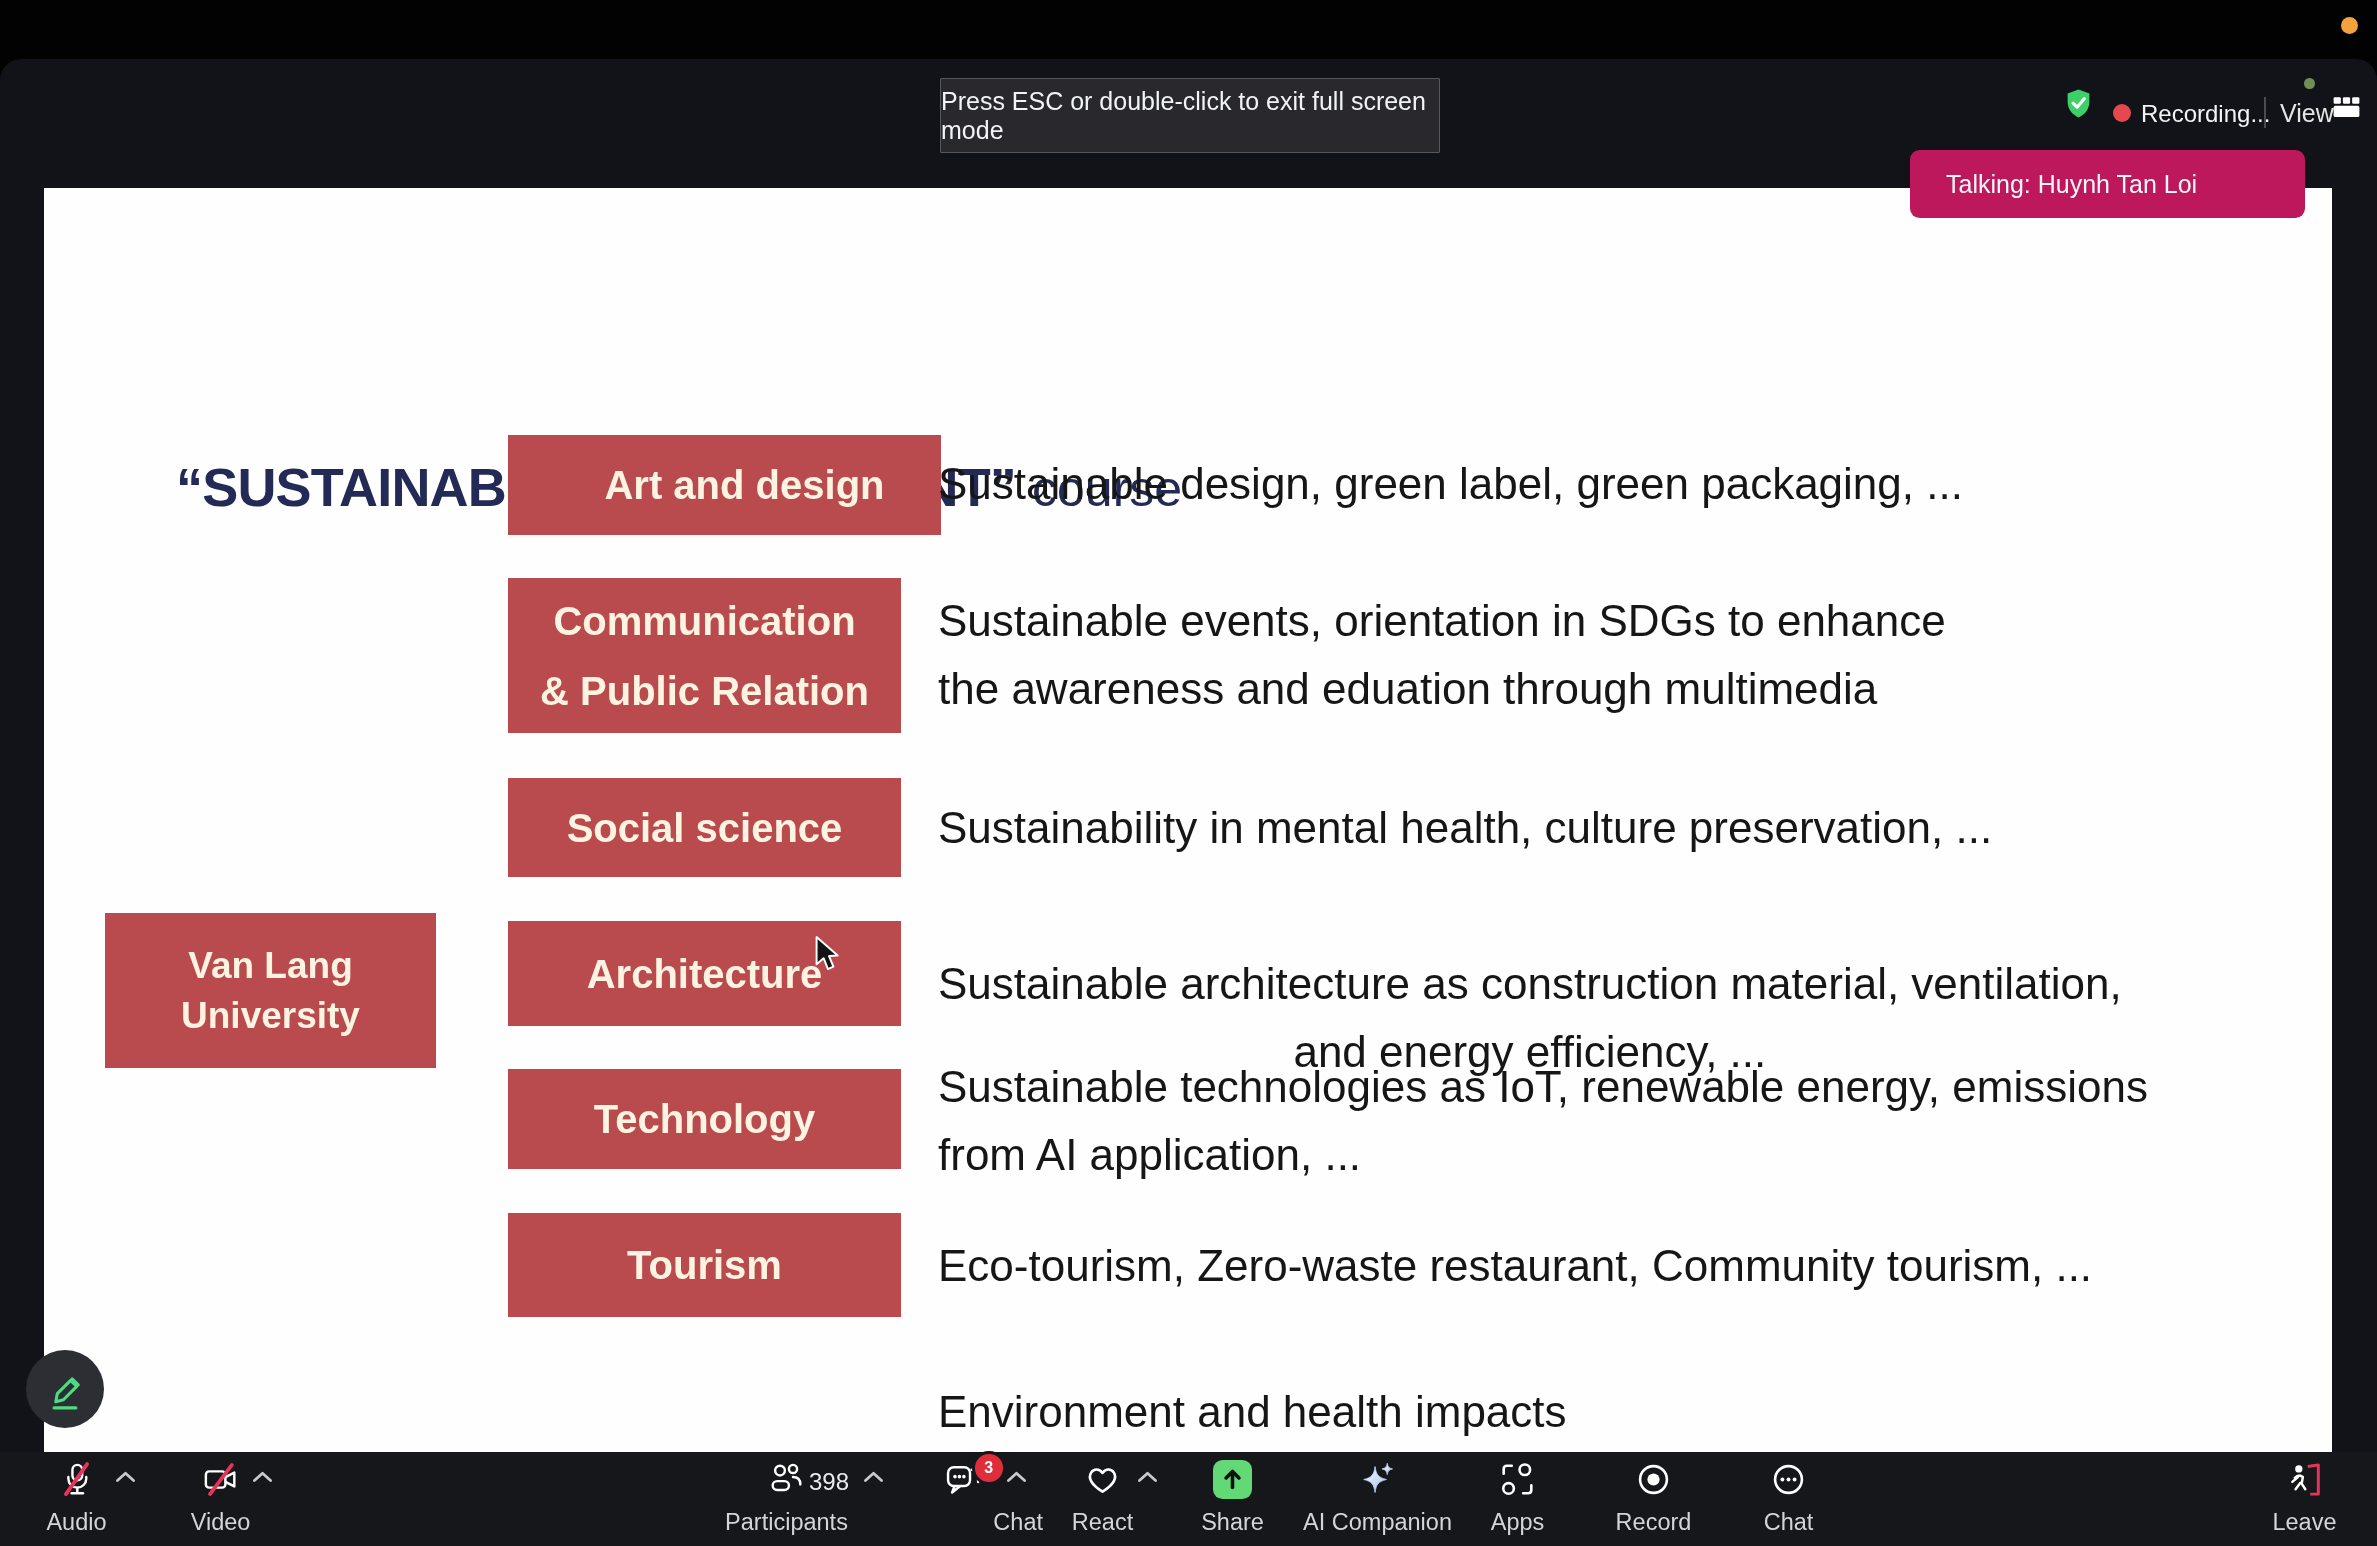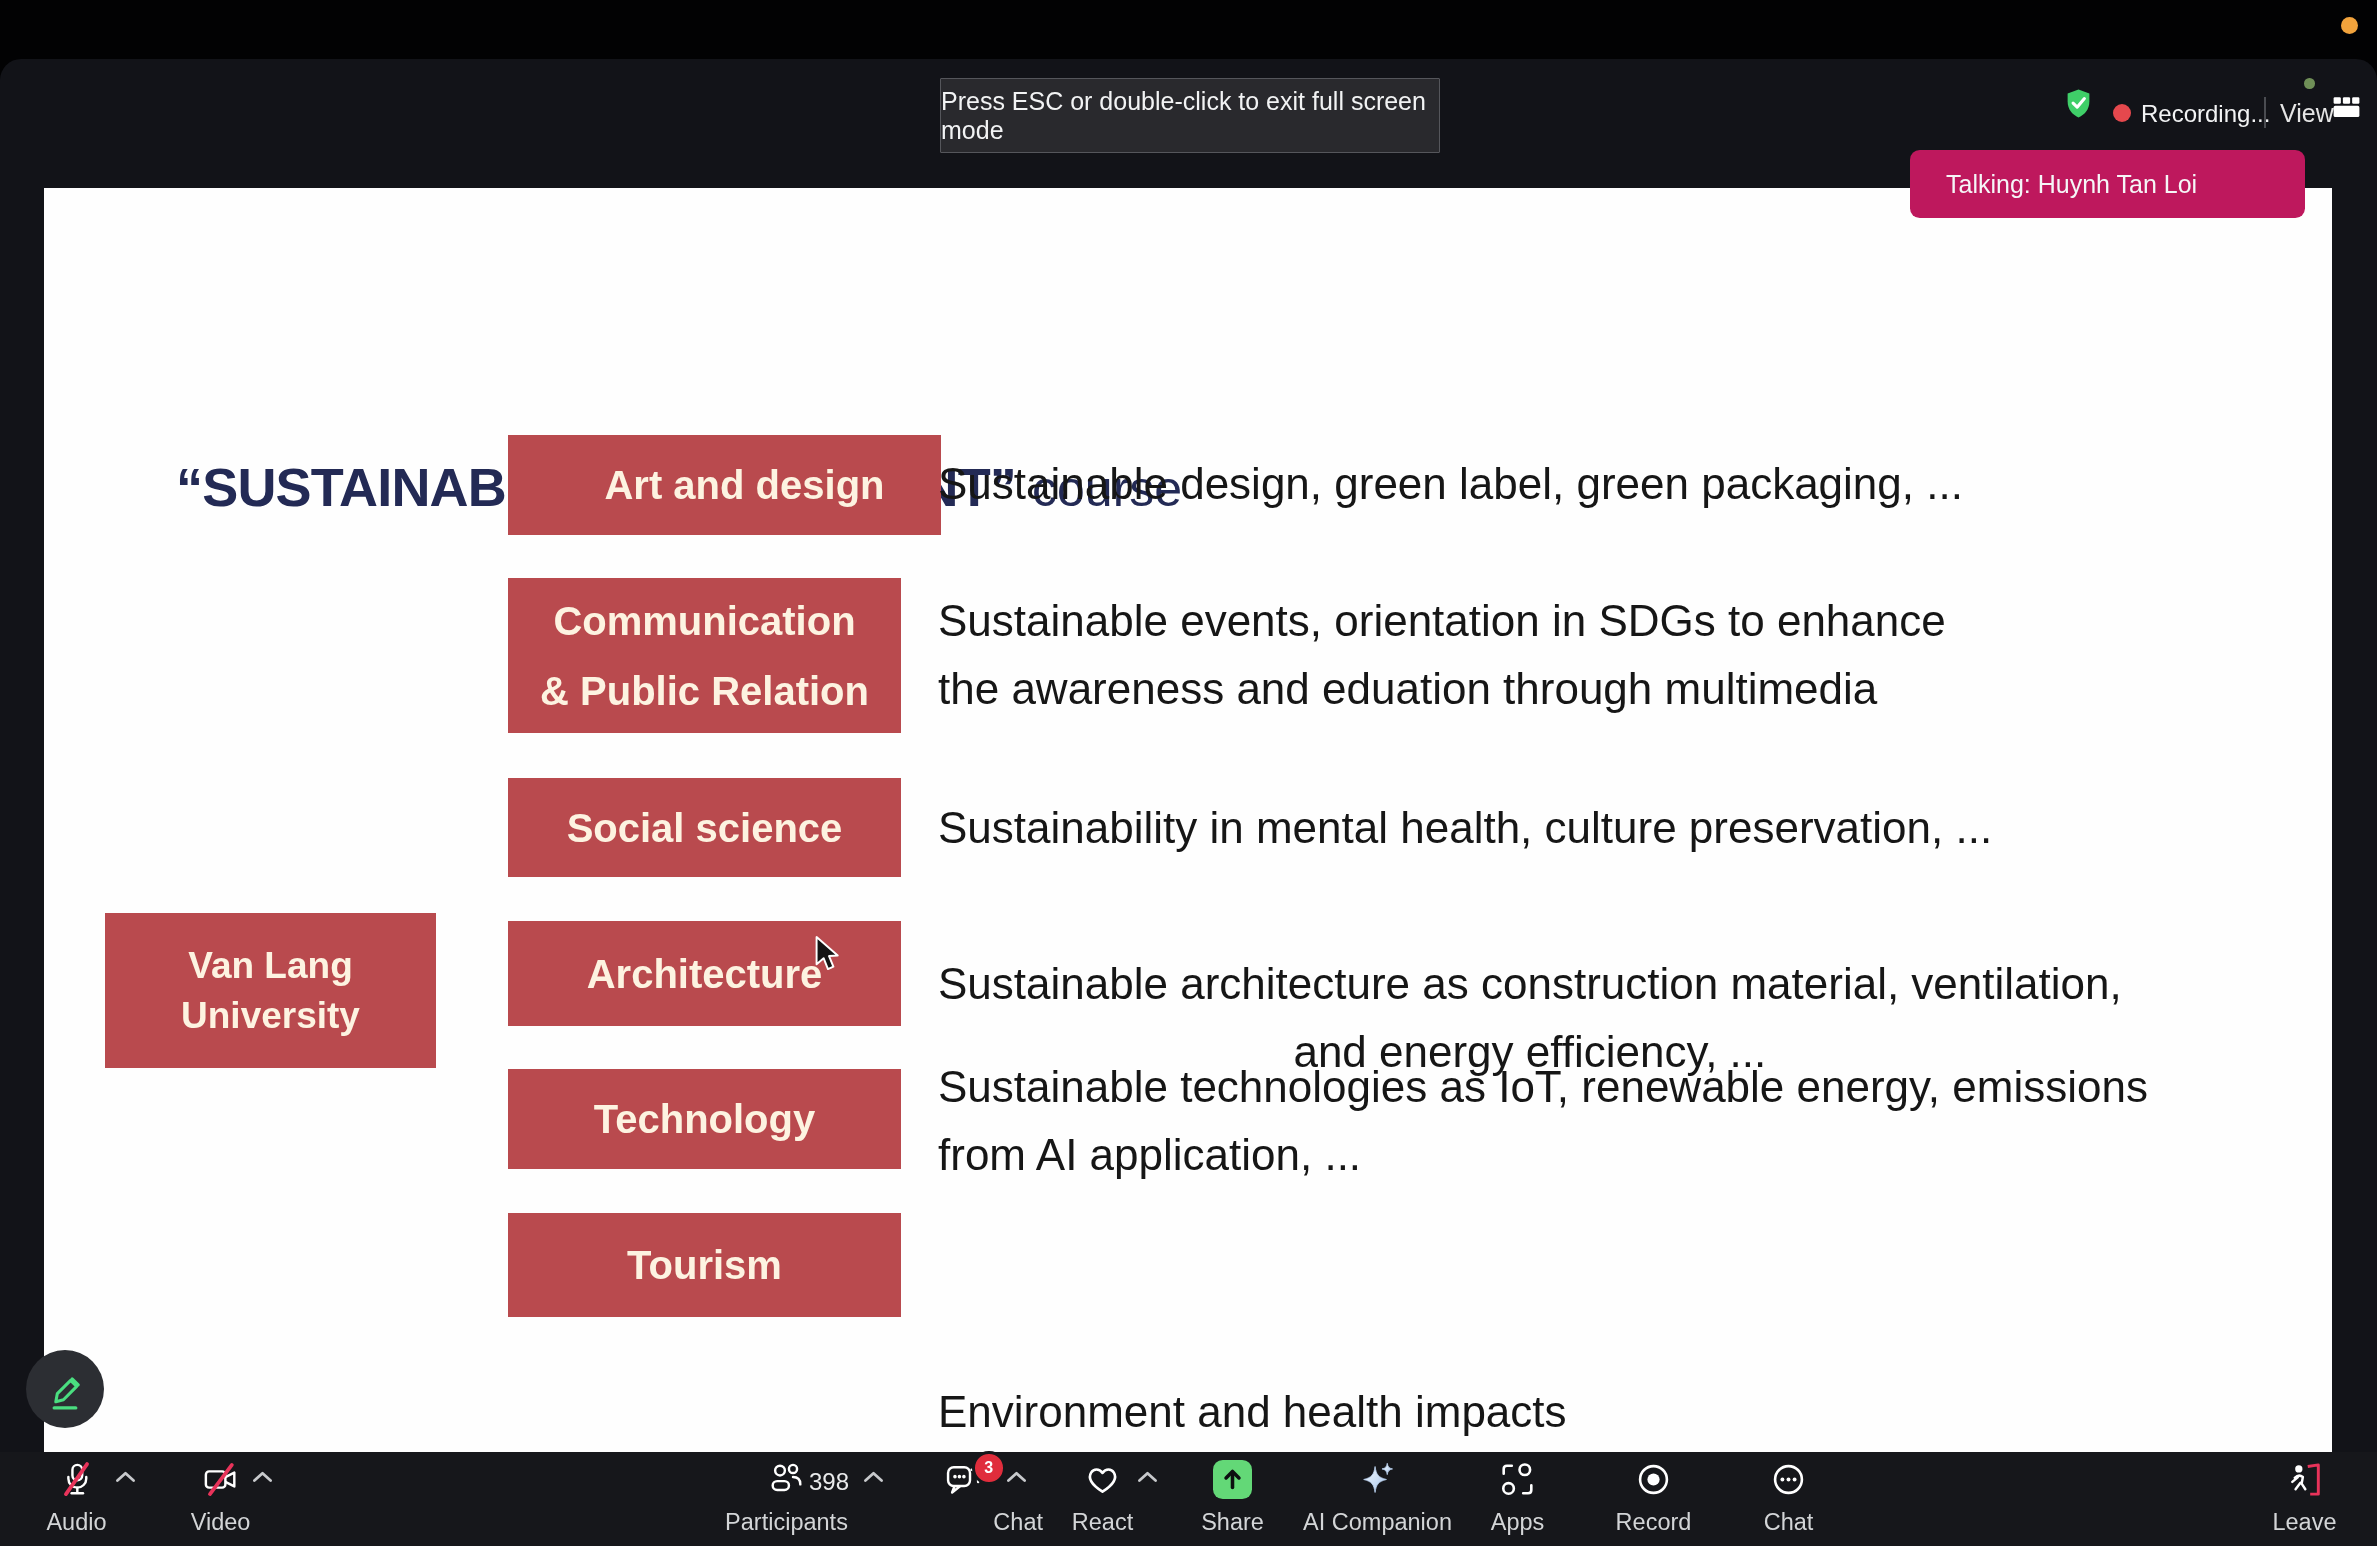--- a/index.html
+++ b/index.html
@@ -77,20 +77,21 @@
     <div class="cat-box" style="top:1025px;height:104px;">Tourism</div>
 
     <div class="desc" style="top:262px;">Sustainable design, green label, green packaging, ...</div>
     <div class="desc" style="top:399px;">Sustainable events, orientation in SDGs to enhance
 the awareness and eduation through multimedia</div>
     <div class="desc" style="top:606px;">Sustainability in mental health, culture preservation, ...</div>
     <div class="desc" style="top:762px;text-align:center;">Sustainable architecture as construction material, ventilation,
 and energy efficiency, ...</div>
     <div class="desc" style="top:865px;">Sustainable technologies as IoT, renewable energy, emissions
 from AI application, ...</div>
+    <div class="desc" style="top:1044px;">Eco-tourism, Zero-waste restaurant, Community tourism, ...</div>
     <div class="desc" style="top:1190px;">Environment and health impacts</div>
   </div>
 
   <div class="dot" style="left:2341px;top:17px;width:17px;height:17px;background:#f2a33c;"></div>
 
   <div id="esc-tip">Press ESC or double-click to exit full screen mode</div>
   <div id="talk-tip">Talking: Huynh Tan Loi</div>
 
   <svg class="tr-abs" style="left:2064px;top:87px;" width="29" height="34" viewBox="0 0 32 34">
     <path d="M16 1 L28 5.5 V14 C28 23 23 28.5 16 32 C9 28.5 4 23 4 14 V5.5 Z" fill="#3fcf68"></path>

